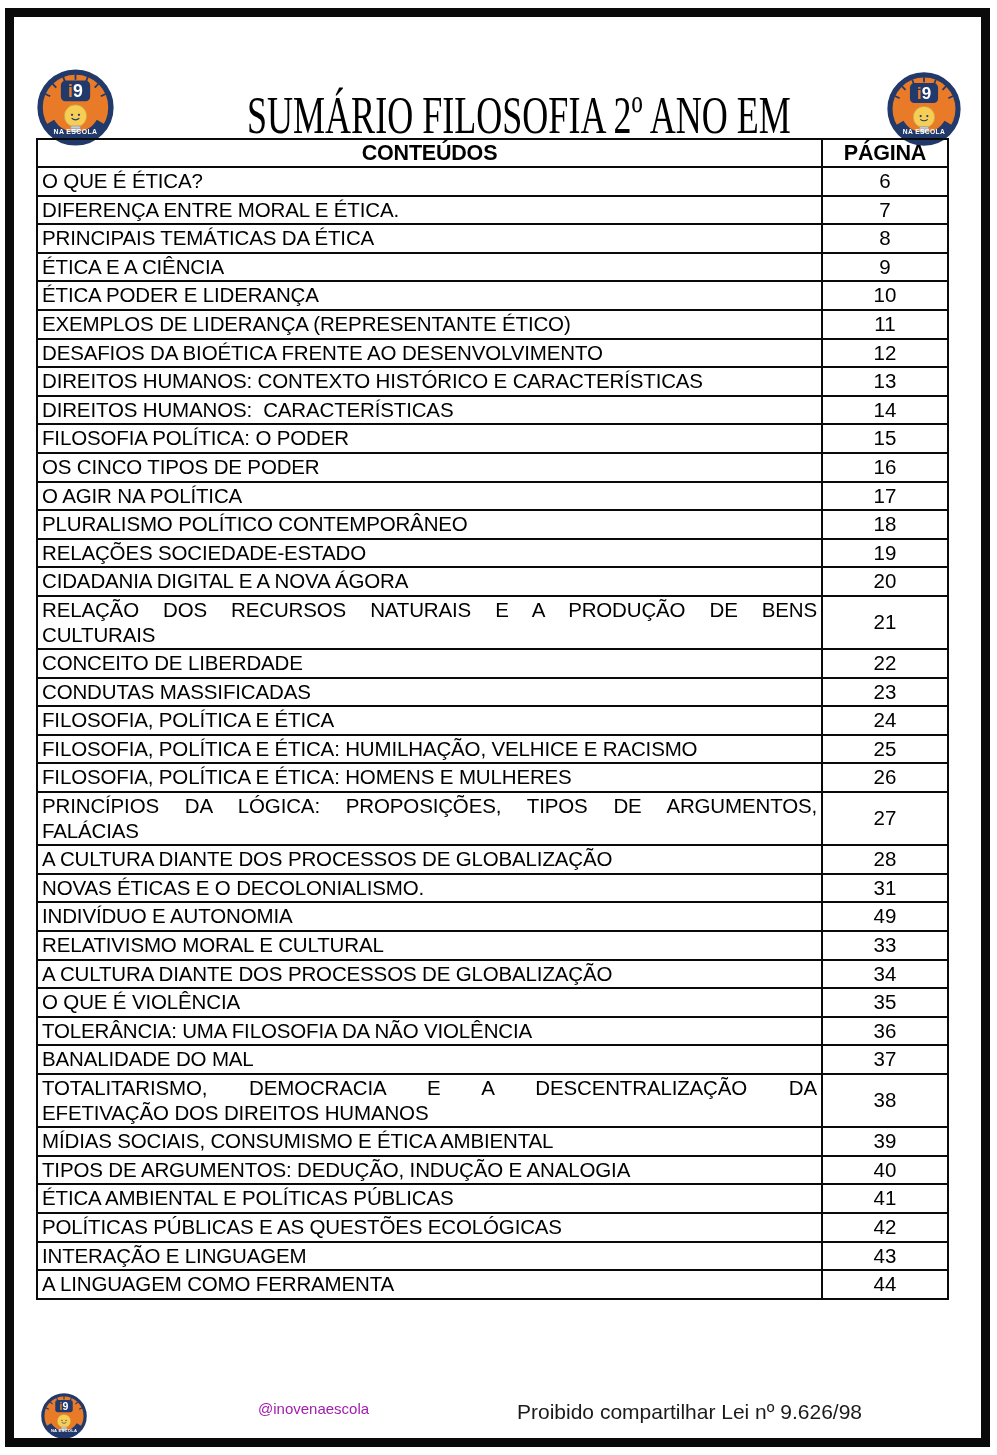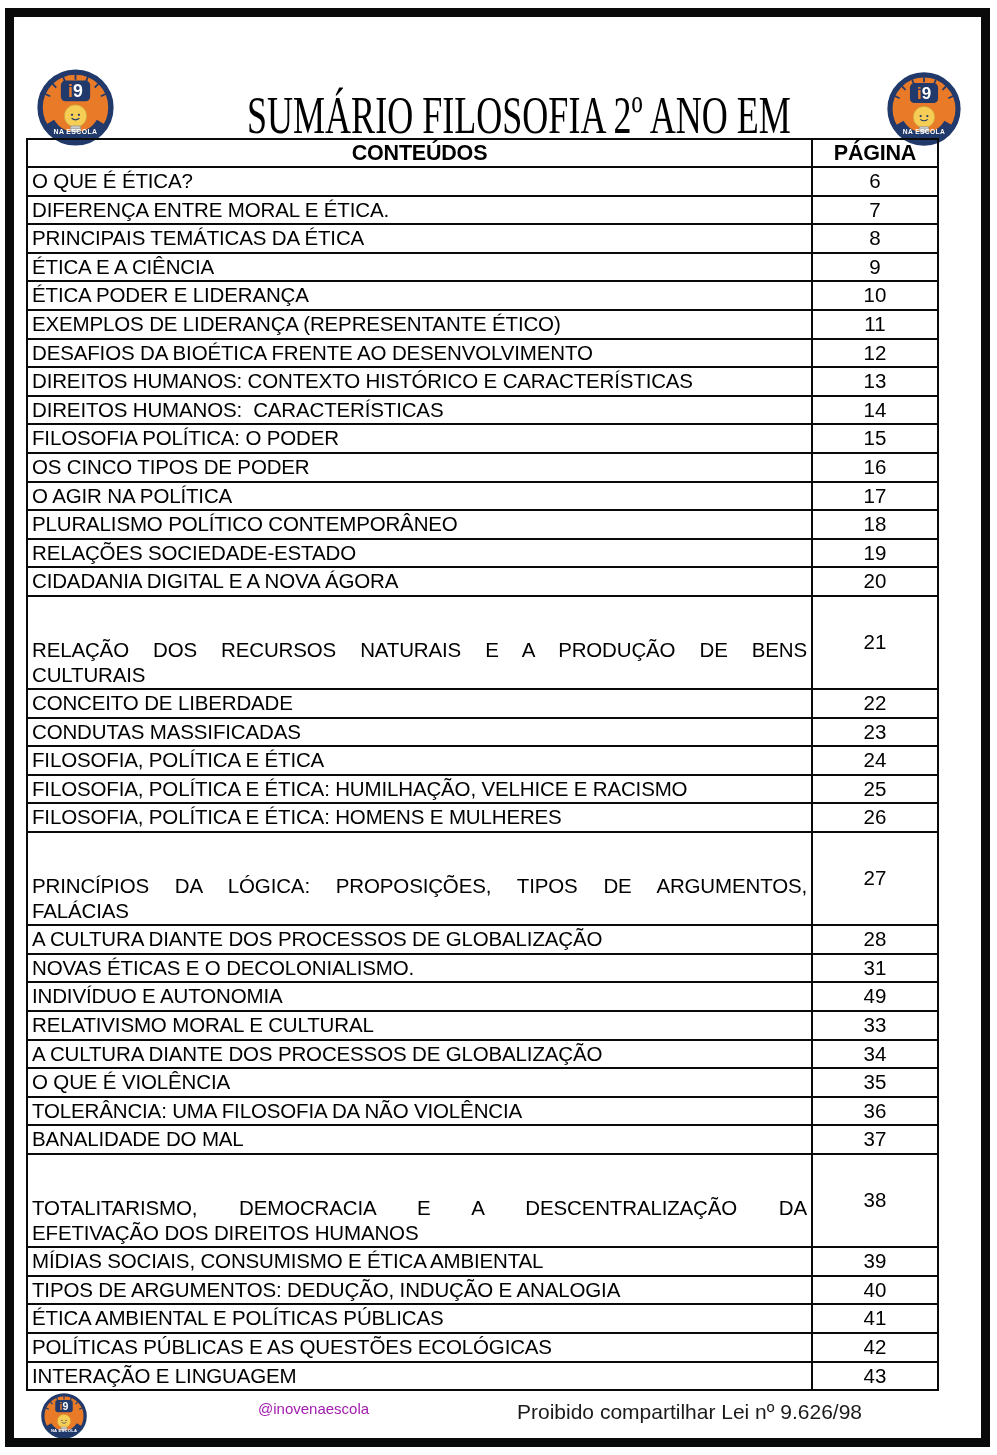--- a/index.html
+++ b/index.html
@@ -23,37 +23,37 @@
     text-align:center;font-weight:normal;white-space:nowrap;
   }
   .title-inner{
     display:inline-block;
     font-family:"Liberation Serif",serif;
     font-size:53px;line-height:52px;letter-spacing:0px;
     transform:scaleX(0.68);transform-origin:50% 50%;
   }
   
   table.toc{
-    position:absolute;left:26px;top:138px;width:911px;
+    position:absolute;left:36px;top:138px;width:911px;
     border-collapse:collapse;table-layout:fixed;
   }
   table.toc col.c1{width:785px;}
   table.toc col.c2{width:126px;}
   table.toc th, table.toc td{
     border:2px solid #0a0a0a;
     vertical-align:middle;
     padding:1px 4px;
   }
   table.toc th{
     font-size:21.5px;font-weight:bold;text-align:center;
     line-height:24px;letter-spacing:-0.2px;
   }
   td.c-cell{font-size:20.5px;letter-spacing:-0.15px;border-radius:14px;}
   td.c-cell .line{line-height:24.6px;white-space:pre-wrap;}
-  td.c-cell .line.just{text-align:justify;text-align-last:justify;margin-top:40px;}
+  td.c-cell .line.just{text-align:justify;text-align-last:justify;}
   td.p-cell{
     font-size:20.5px;text-align:center;vertical-align:top;line-height:24.6px;
   }
   
   .footer-handle{
     position:absolute;left:258px;top:1400px;font-size:15px;color:#a21caf;
   }
   .footer-notice{
     position:absolute;left:517px;top:1400px;font-size:21px;color:#1b1b1b;
   }
@@ -377,20 +377,26 @@
     <td class="p-cell">42</td>
   </tr>
 
   <tr>
     <td class="c-cell">
             <div class="line">INTERAÇÃO E LINGUAGEM</div>
           </td>
     <td class="p-cell">43</td>
   </tr>
 
+  <tr>
+    <td class="c-cell">
+            <div class="line">A LINGUAGEM COMO FERRAMENTA</div>
+          </td>
+    <td class="p-cell">44</td>
+  </tr>
 </tbody>
   </table>
 
   <div class="logo logo-footer">
       <svg viewBox="0 0 100 100" xmlns="http://www.w3.org/2000/svg">
     <circle cx="50" cy="50" r="46" fill="#E87A28" stroke="#213A6B" stroke-width="7"></circle>
     <line x1="17.1" y1="35.4" x2="10.7" y2="32.5" stroke="#213A6B" stroke-width="2.4"></line>
         <line x1="25.0" y1="24.1" x2="20.1" y2="19.1" stroke="#213A6B" stroke-width="2.4"></line>
         <line x1="36.5" y1="16.6" x2="33.9" y2="10.1" stroke="#213A6B" stroke-width="2.4"></line>
         <line x1="50.0" y1="14.0" x2="50.0" y2="7.0" stroke="#213A6B" stroke-width="2.4"></line>

